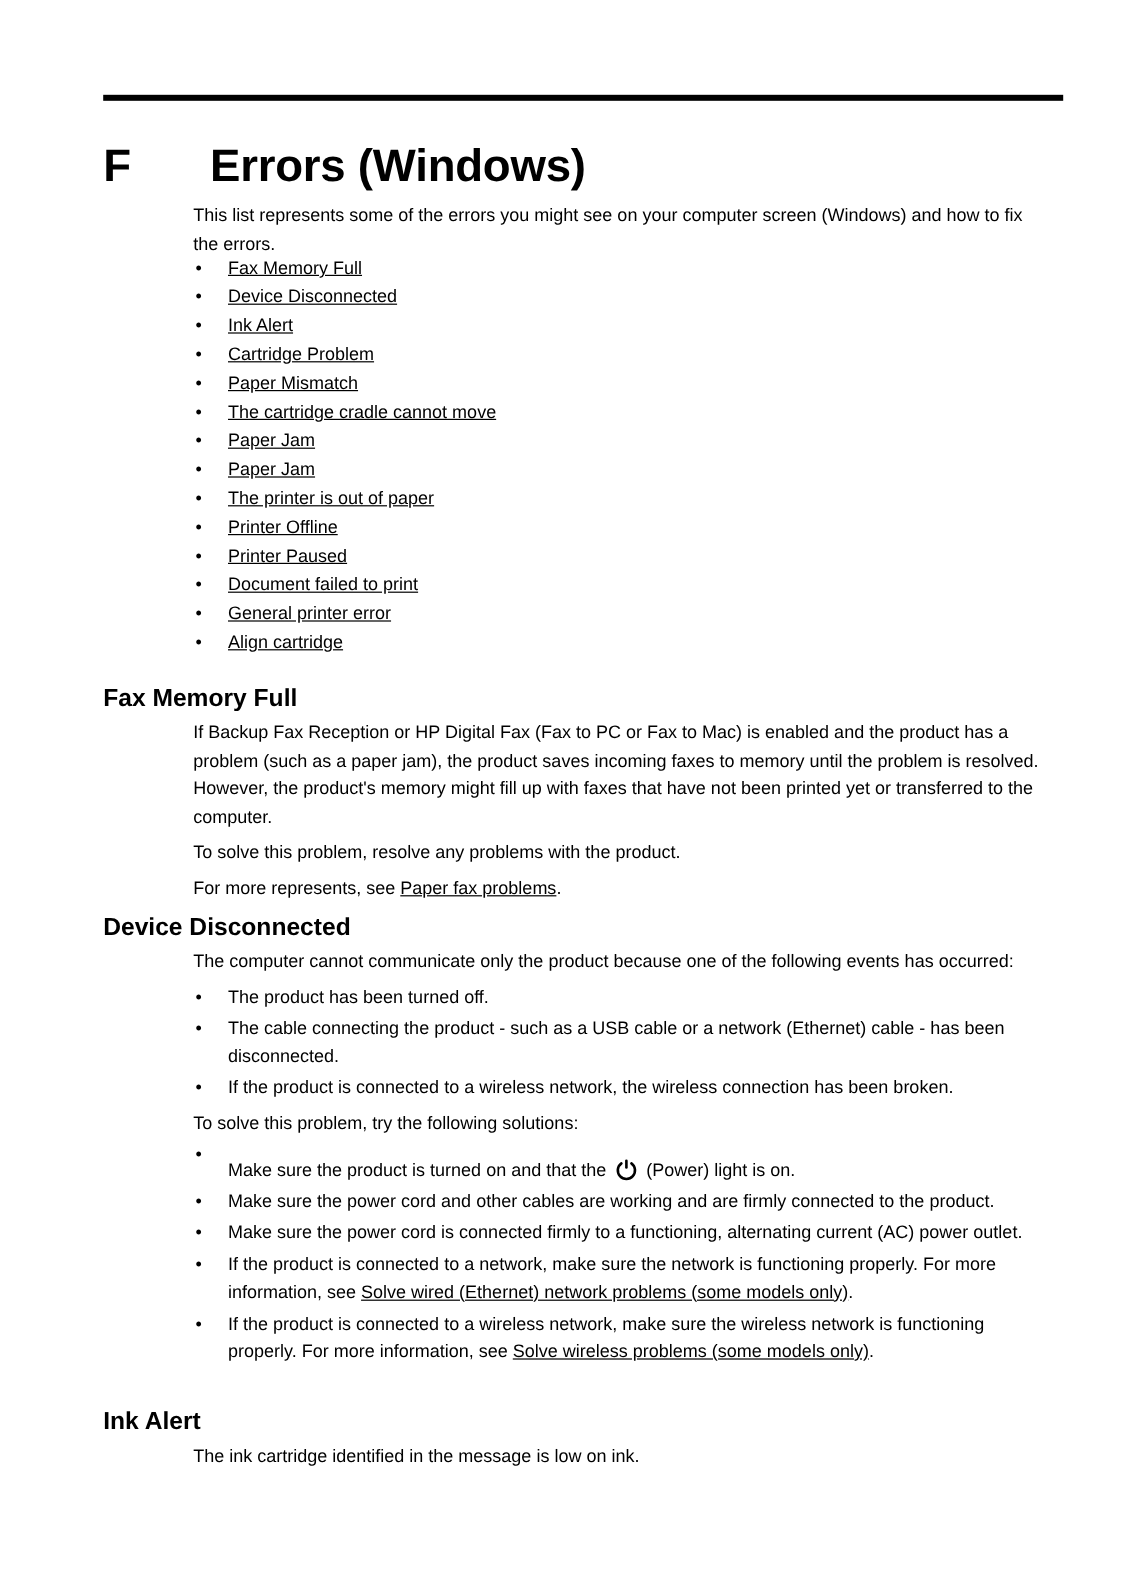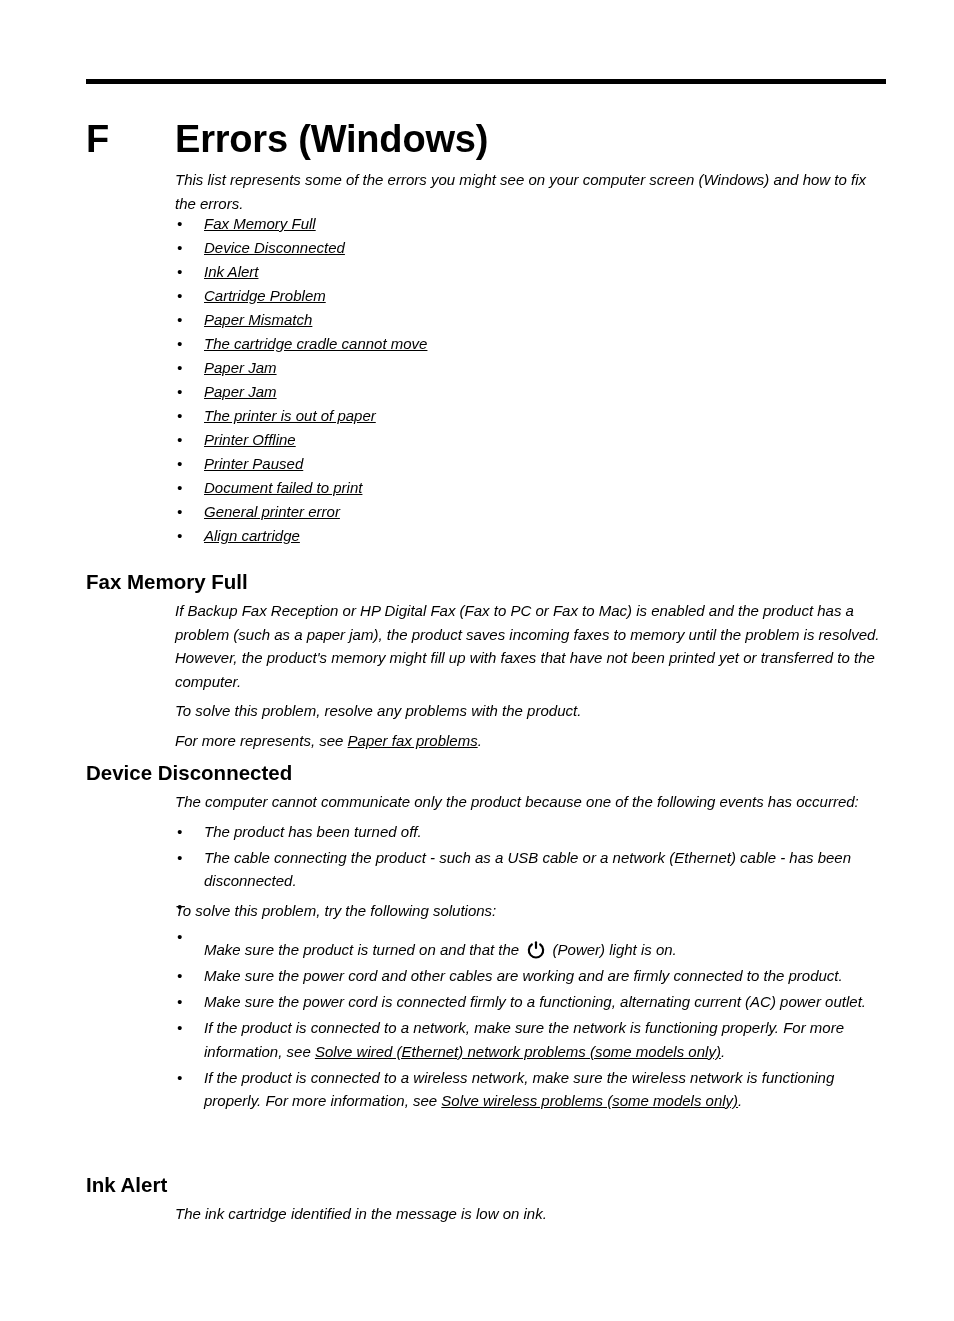--- a/index.html
+++ b/index.html
@@ -45,23 +45,22 @@
     display: inline-block;
     width: 89px;
   }
   .chapter-name {
     display: inline-block;
   }
 
   
   .body-col {
     position: absolute;
-    left: 175px;
+    left: 161px;
     width: 711px;
-    font-style: italic;
   }
   p.para {
     margin: 0;
     font-size: 15px;
     line-height: 23.5px;
     text-align: left;
   }
   p.para + p.para {
     margin-top: 6px;
   }
@@ -192,21 +191,21 @@
     <p class="para"><span>For more represents, see </span><a class="doclink" href="#">Paper fax problems</a><span>.</span></p>
   </div>
 
   <h2 class="section-heading" style="top:760px;">Device Disconnected</h2>
   <div class="body-col" style="top:790px;">
     <p class="para">The computer cannot communicate only the product because one of the following events has occurred:</p>
 
     <ul class="bullets spaced" style="margin-top:6px;">
       <li><span class="bullet-dot">•</span><span>The product has been turned off.</span></li>
       <li><span class="bullet-dot">•</span><span>The cable connecting the product - such as a USB cable or a network (Ethernet) cable - has been disconnected.</span></li>
-      <li><span class="bullet-dot">•</span></li>
+      <li><span class="bullet-dot">•</span><span>If the product is connected to a wireless network, the wireless connection has been broken.</span></li>
     </ul>
 
     <p class="para" style="margin-top:6px;">To solve this problem, try the following solutions:</p>
 
     <ul class="bullets spaced" style="margin-top:3px;">
       <li class="has-icon">
         <span class="bullet-dot">•</span><span>Make sure the product is turned on and that the </span><span class="power-icon"><svg viewBox="0 0 24 24" width="20" height="20" aria-hidden="true">
               <g fill="none" stroke="#000000" stroke-width="2.6">
                 <path d="M7.0 5.4 A8.6 8.6 0 1 0 17.0 5.4" stroke-linecap="round"></path>
               </g>

